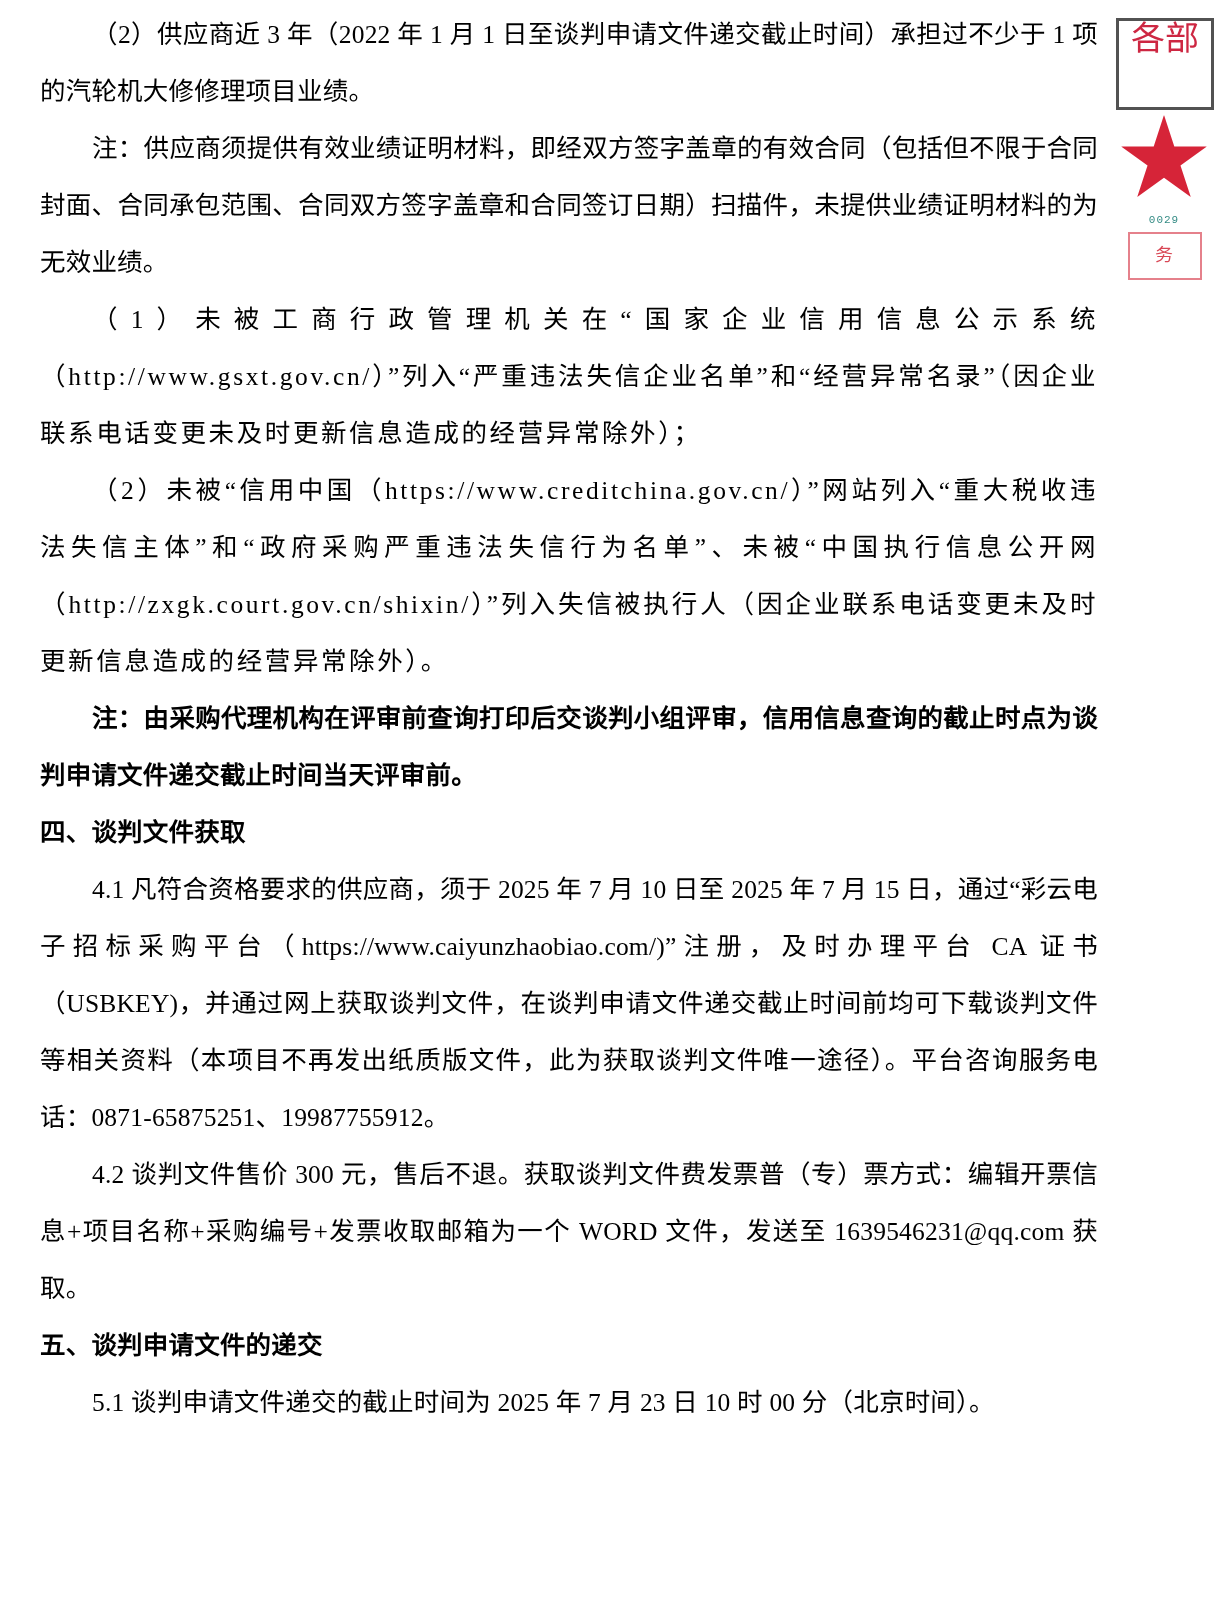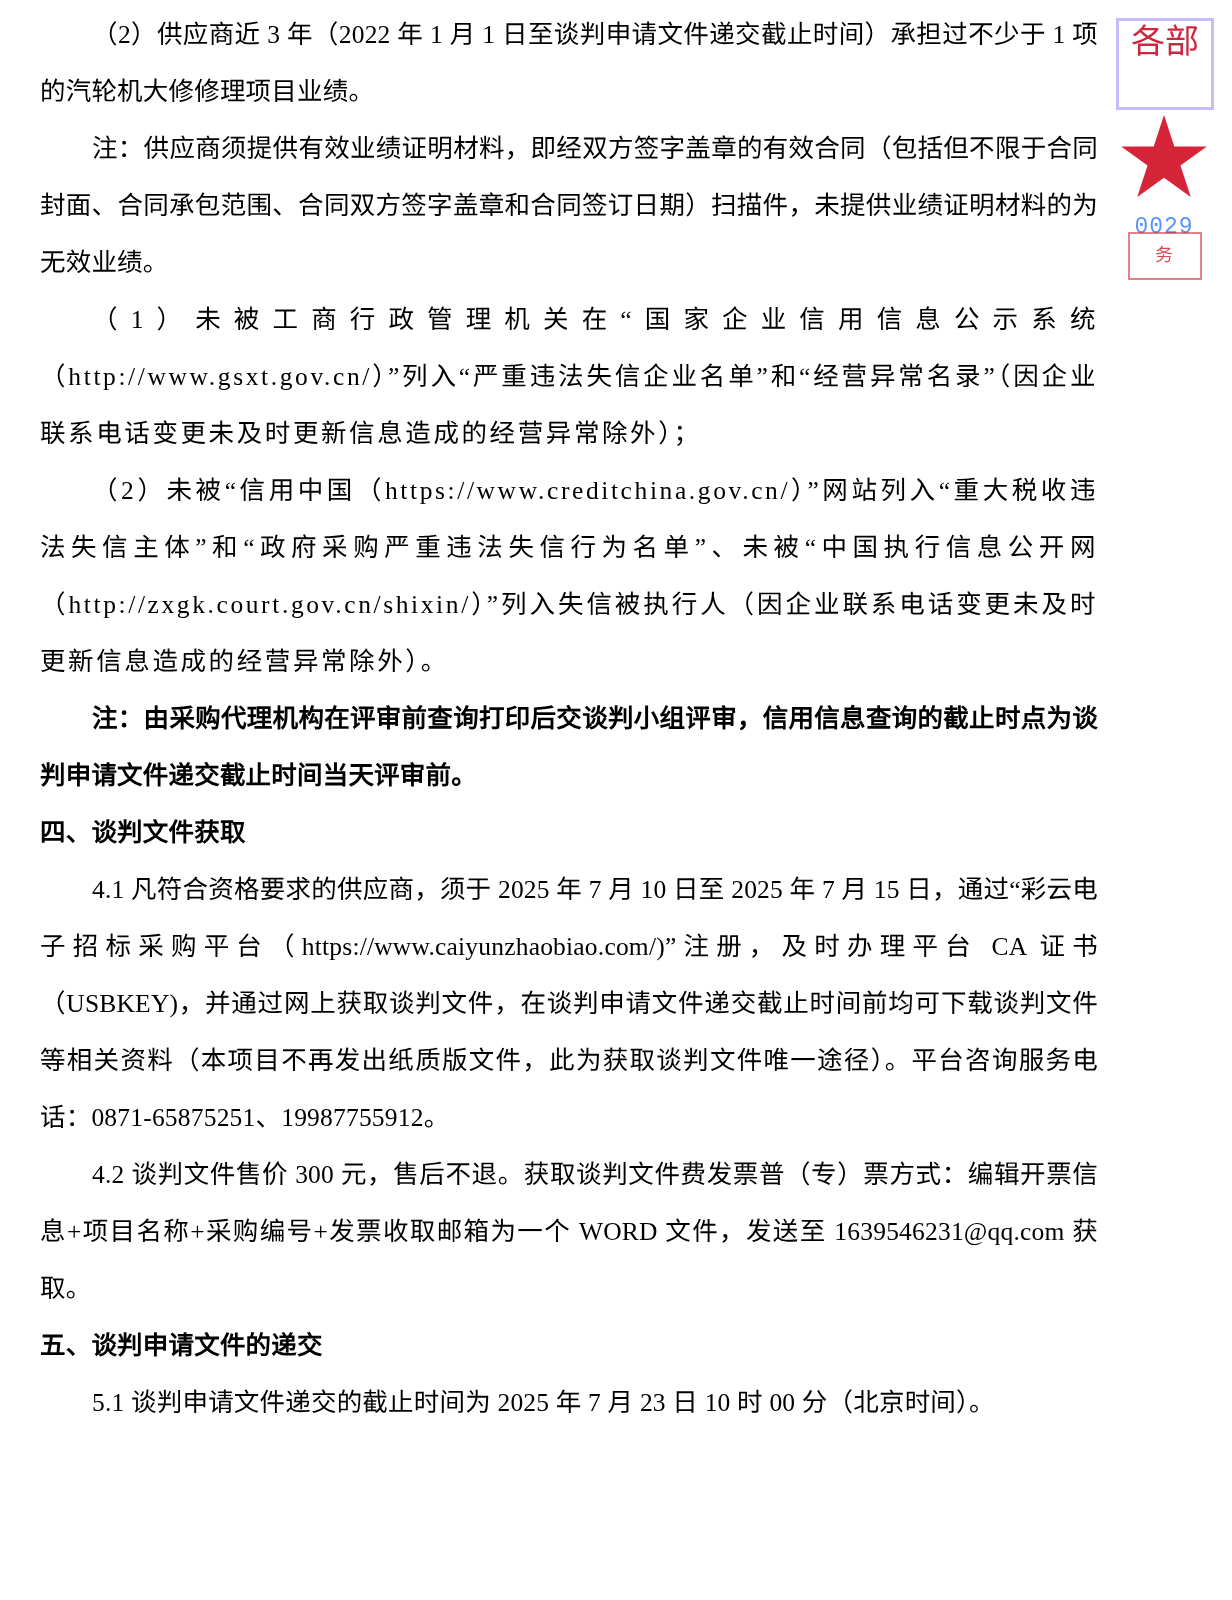--- a/index.html
+++ b/index.html
@@ -55,23 +55,23 @@
     top: 18px;
     width: 108px;
     height: 290px;
   }
   .seal .seal-top {
     position: absolute;
     left: 6px;
     top: 0;
     width: 92px;
     height: 86px;
-    border: 3px solid #c4b5fd;
+    border: 3px solid #404040;
     color: #c8102e;
-    font-family: Liberation Sans, sans-serif;
+    font-family: Liberation Mono, monospace;
     font-size: 34px;
     line-height: 40px;
     text-align: center;
     overflow: hidden;
     opacity: 0.9;
   }
   .seal .star {
     position: absolute;
     left: 8px;
     top: 98px;
@@ -81,23 +81,23 @@
     font-size: 92px;
     line-height: 88px;
     text-align: center;
     opacity: 0.92;
   }
   .seal .seal-code {
     position: absolute;
     left: 4px;
     top: 196px;
     width: 100px;
-    color: #3b82f6;
+    color: #0f766e;
     font-family: "Liberation Mono", monospace;
-    font-size: 23px;
+    font-size: 11px;
     letter-spacing: 1px;
     text-align: center;
     opacity: 0.85;
   }
   .seal .seal-sub {
     position: absolute;
     left: 4px;
     top: 222px;
     width: 100px;
     color: #cf1a2b;

